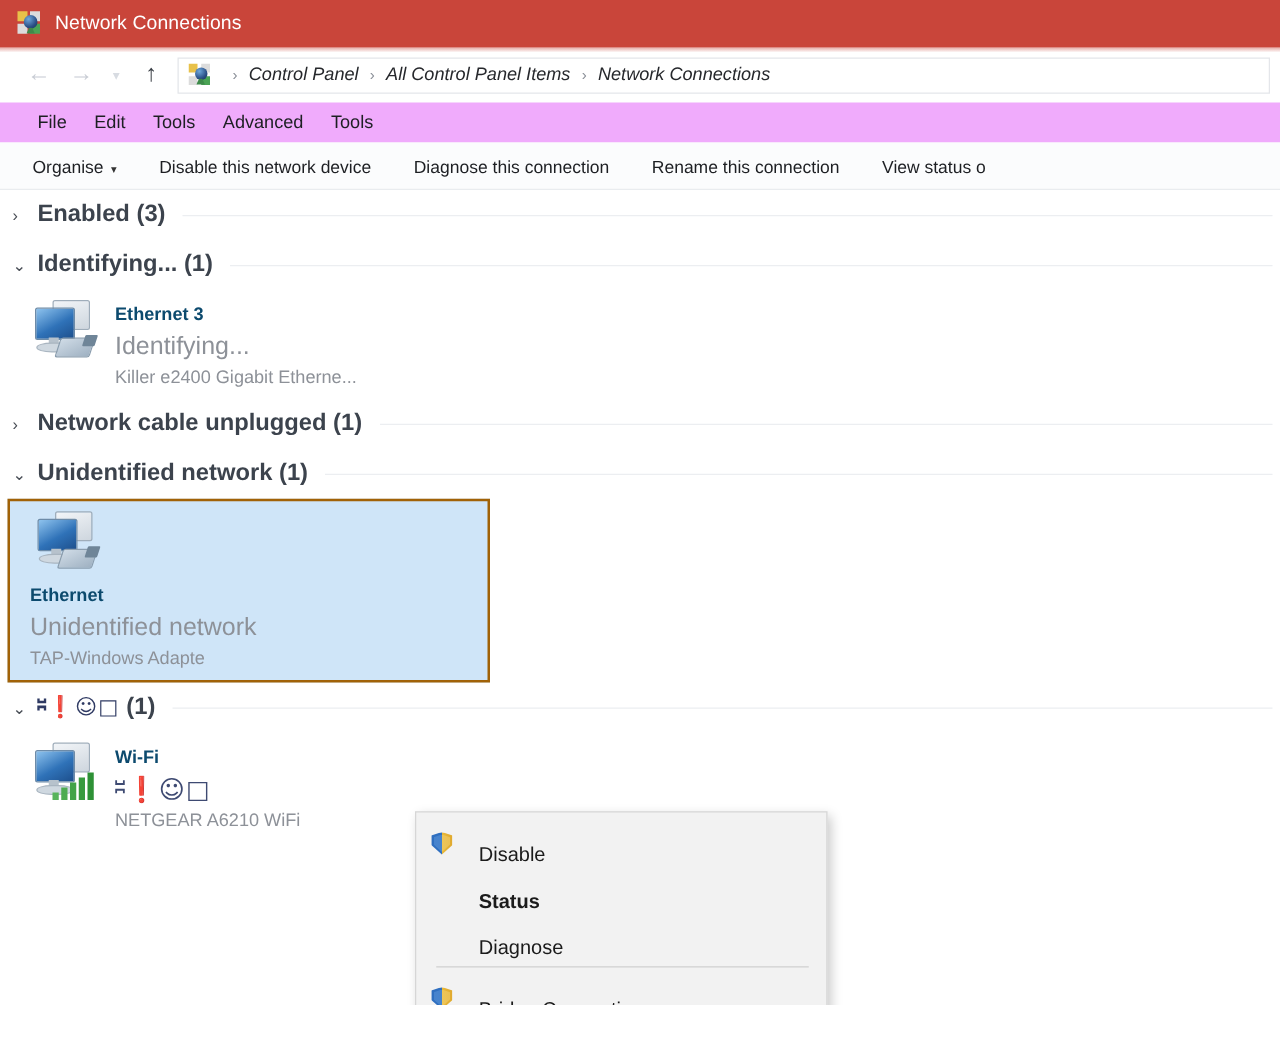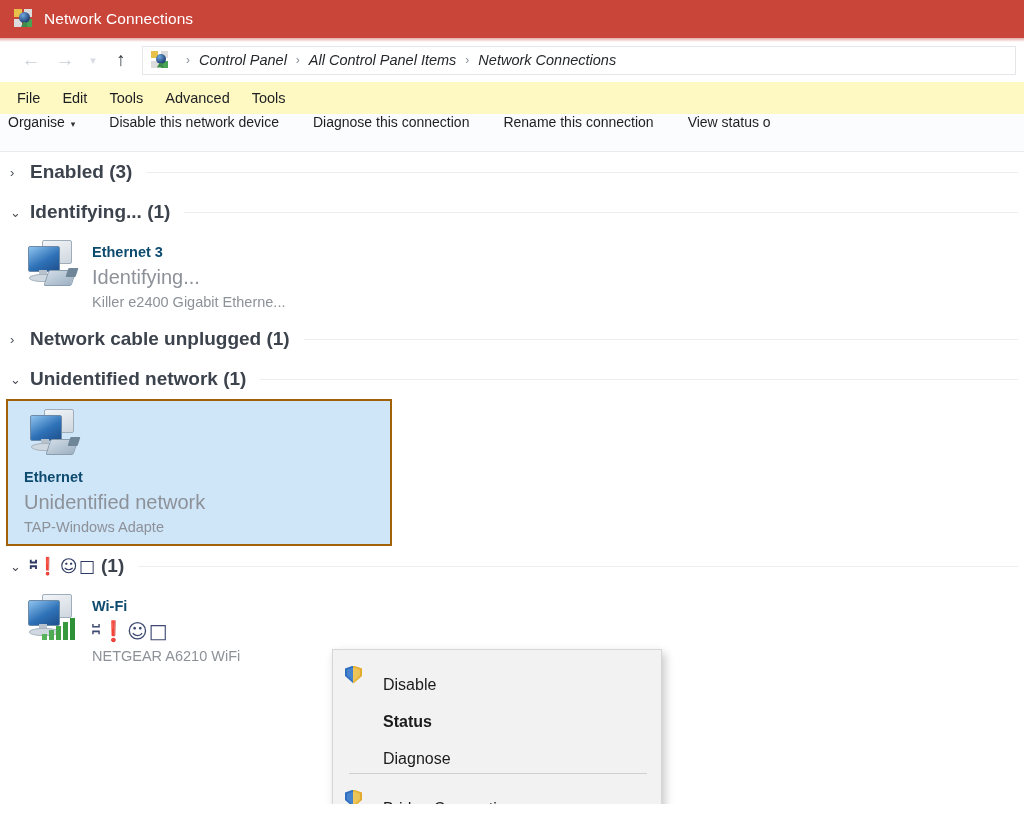--- a/index.html
+++ b/index.html
@@ -110,37 +110,37 @@
     color: #8b9099;
     margin: 0 9px;
     flex: none;
   }
 
   
   .menubar {
     height: 32px;
     display: flex;
     align-items: center;
-    padding-left: 6px;
-    box-sizing: border-box;
-    background: #fef9c3;
+    padding-left: 19px;
+    box-sizing: border-box;
+    background: #f0abfc;
   }
   .menubar-item {
     font-size: 14.5px;
     color: #1d1f23;
     padding: 3px 11px;
     white-space: nowrap;
   }
 
   
   .cmdbar {
     height: 38px;
     display: flex;
-    align-items: flex-start;
-    padding-left: 8px;
+    align-items: center;
+    padding-left: 26px;
     box-sizing: border-box;
     background: #fbfcfd;
     border-bottom: 1px solid #e9ecef;
     overflow: hidden;
   }
   .cmd-item {
     font-size: 14px;
     color: #1d1f23;
     white-space: nowrap;
     margin-right: 34px;

